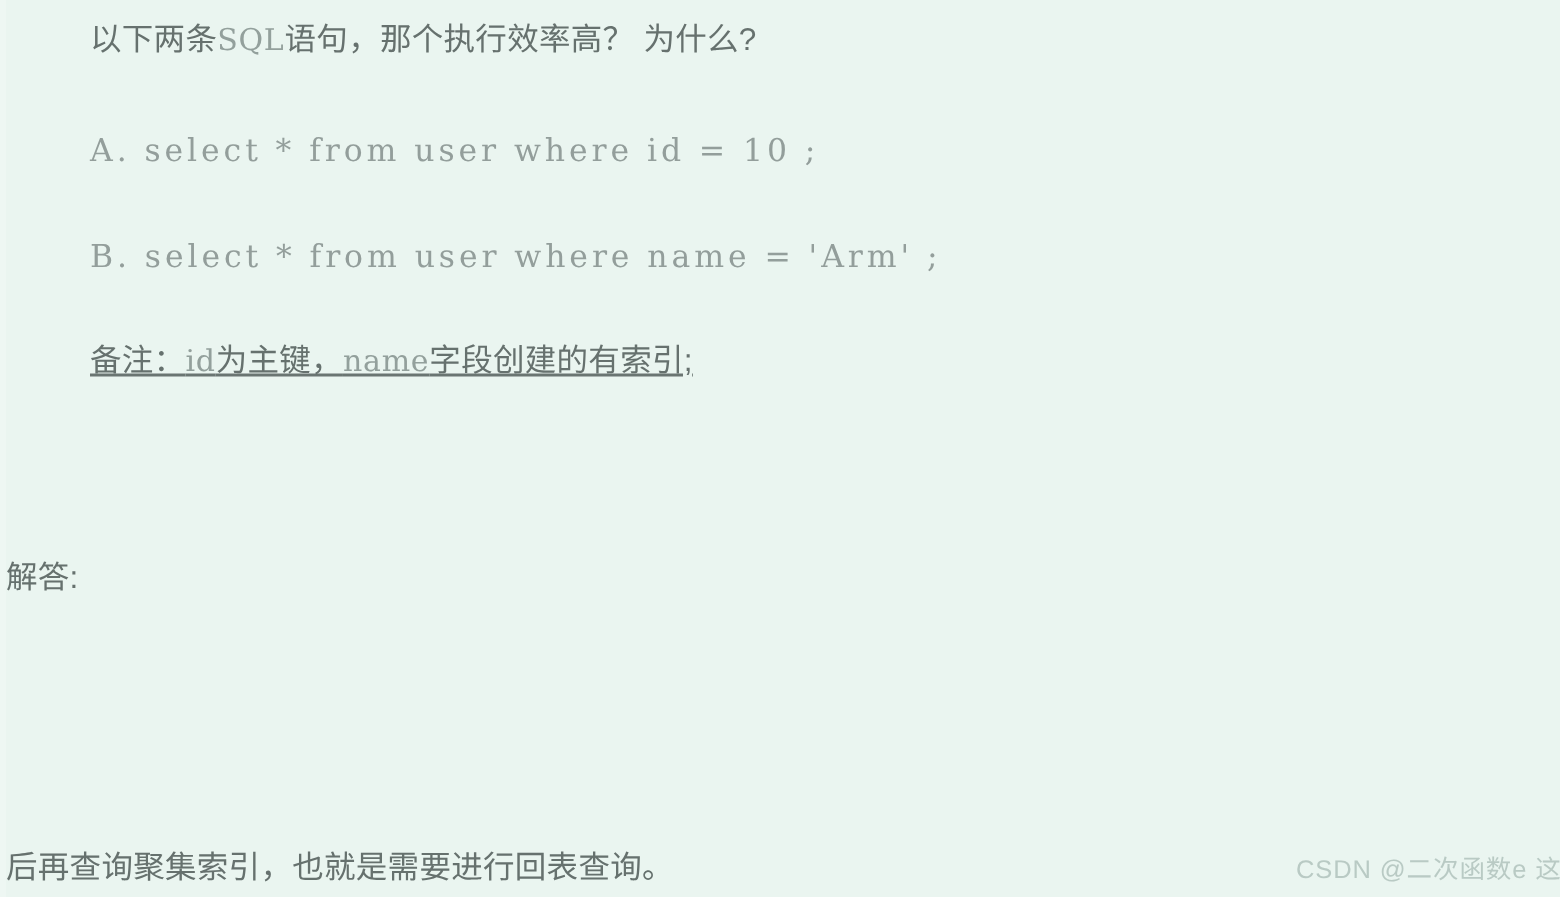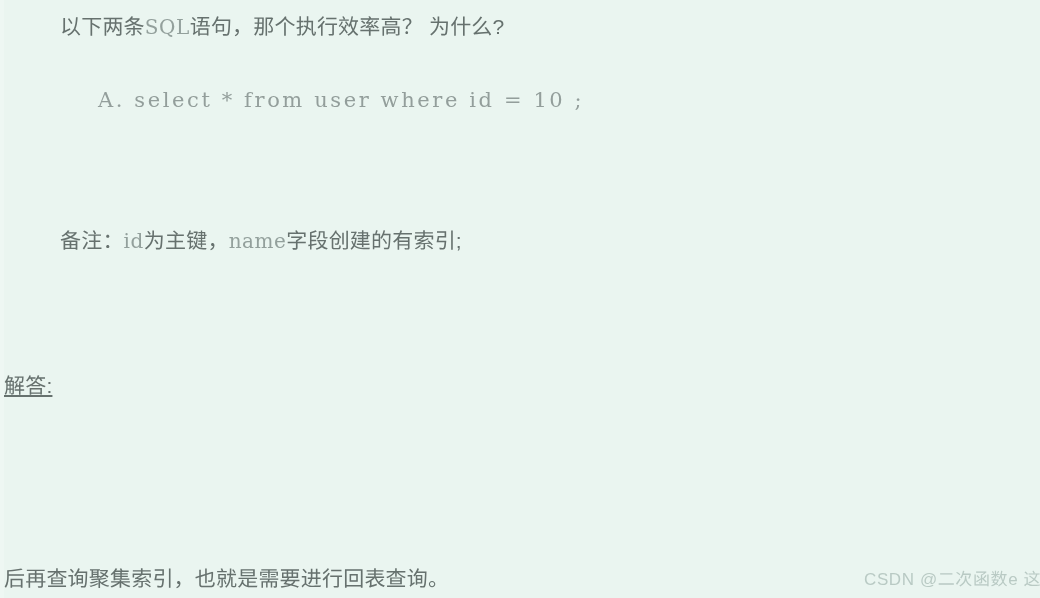--- a/index.html
+++ b/index.html
@@ -62,25 +62,25 @@
 
   .mono-code {
     color: #939e9b;
     font-family: "DejaVu Serif", "Liberation Serif", serif;
     font-size: 21px;
     letter-spacing: 2.6px;
   }
 
   
   .l-question    { left: 60px;  top: 16px; }
-  .l-option-a    { left: 60px;  top: 90px; margin-left: 38px; }
+  .l-option-a    { left: 60px;  top: 90px; }
   .l-option-b    { left: 60px;  top: 161px; }
-  .l-note        { left: 60px;  top: 230px; }
+  .l-note        { left: 60px;  top: 230px; text-decoration: underline; }
 
-  .l-answer-head { left: 4px;   top: 375px; text-decoration: underline; }
+  .l-answer-head { left: 4px;   top: 375px; }
   .l-answer-1    { left: 60px;  top: 445px; }
   .l-answer-2    { left: 60px;  top: 518px; }
   .l-answer-3    { left: 4px;   top: 568px; text-align: right; }
 
   .gap-wide { display: inline-block; width: 14px; }
 
   
   .watermark {
     position: absolute;
     right: 0;
@@ -108,20 +108,21 @@
 <div class="doc">
 
   <div class="page-left-edge"></div>
 
   <div class="line l-question">
     <span class="cjk">以下两条</span><span class="mono">SQL</span><span class="cjk">语句，那个执行效率高？ 为什么?</span>
   </div>
 
   <div class="line l-option-a mono-code">A. select * from user where id = 10 ;</div>
 
+  <div class="line l-option-b mono-code">B. select * from user where name = 'Arm' ;</div>
 
   <div class="line l-note">
     <span class="cjk">备注：</span><span class="mono">id</span><span class="cjk">为主键，</span><span class="mono">name</span><span class="cjk">字段创建的有索引;</span>
   </div>
 
   <div class="line l-answer-head cjk">解答:</div>
 
 
 
   <div class="line l-answer-3 cjk">后再查询聚集索引，也就是需要进行回表查询。</div>

